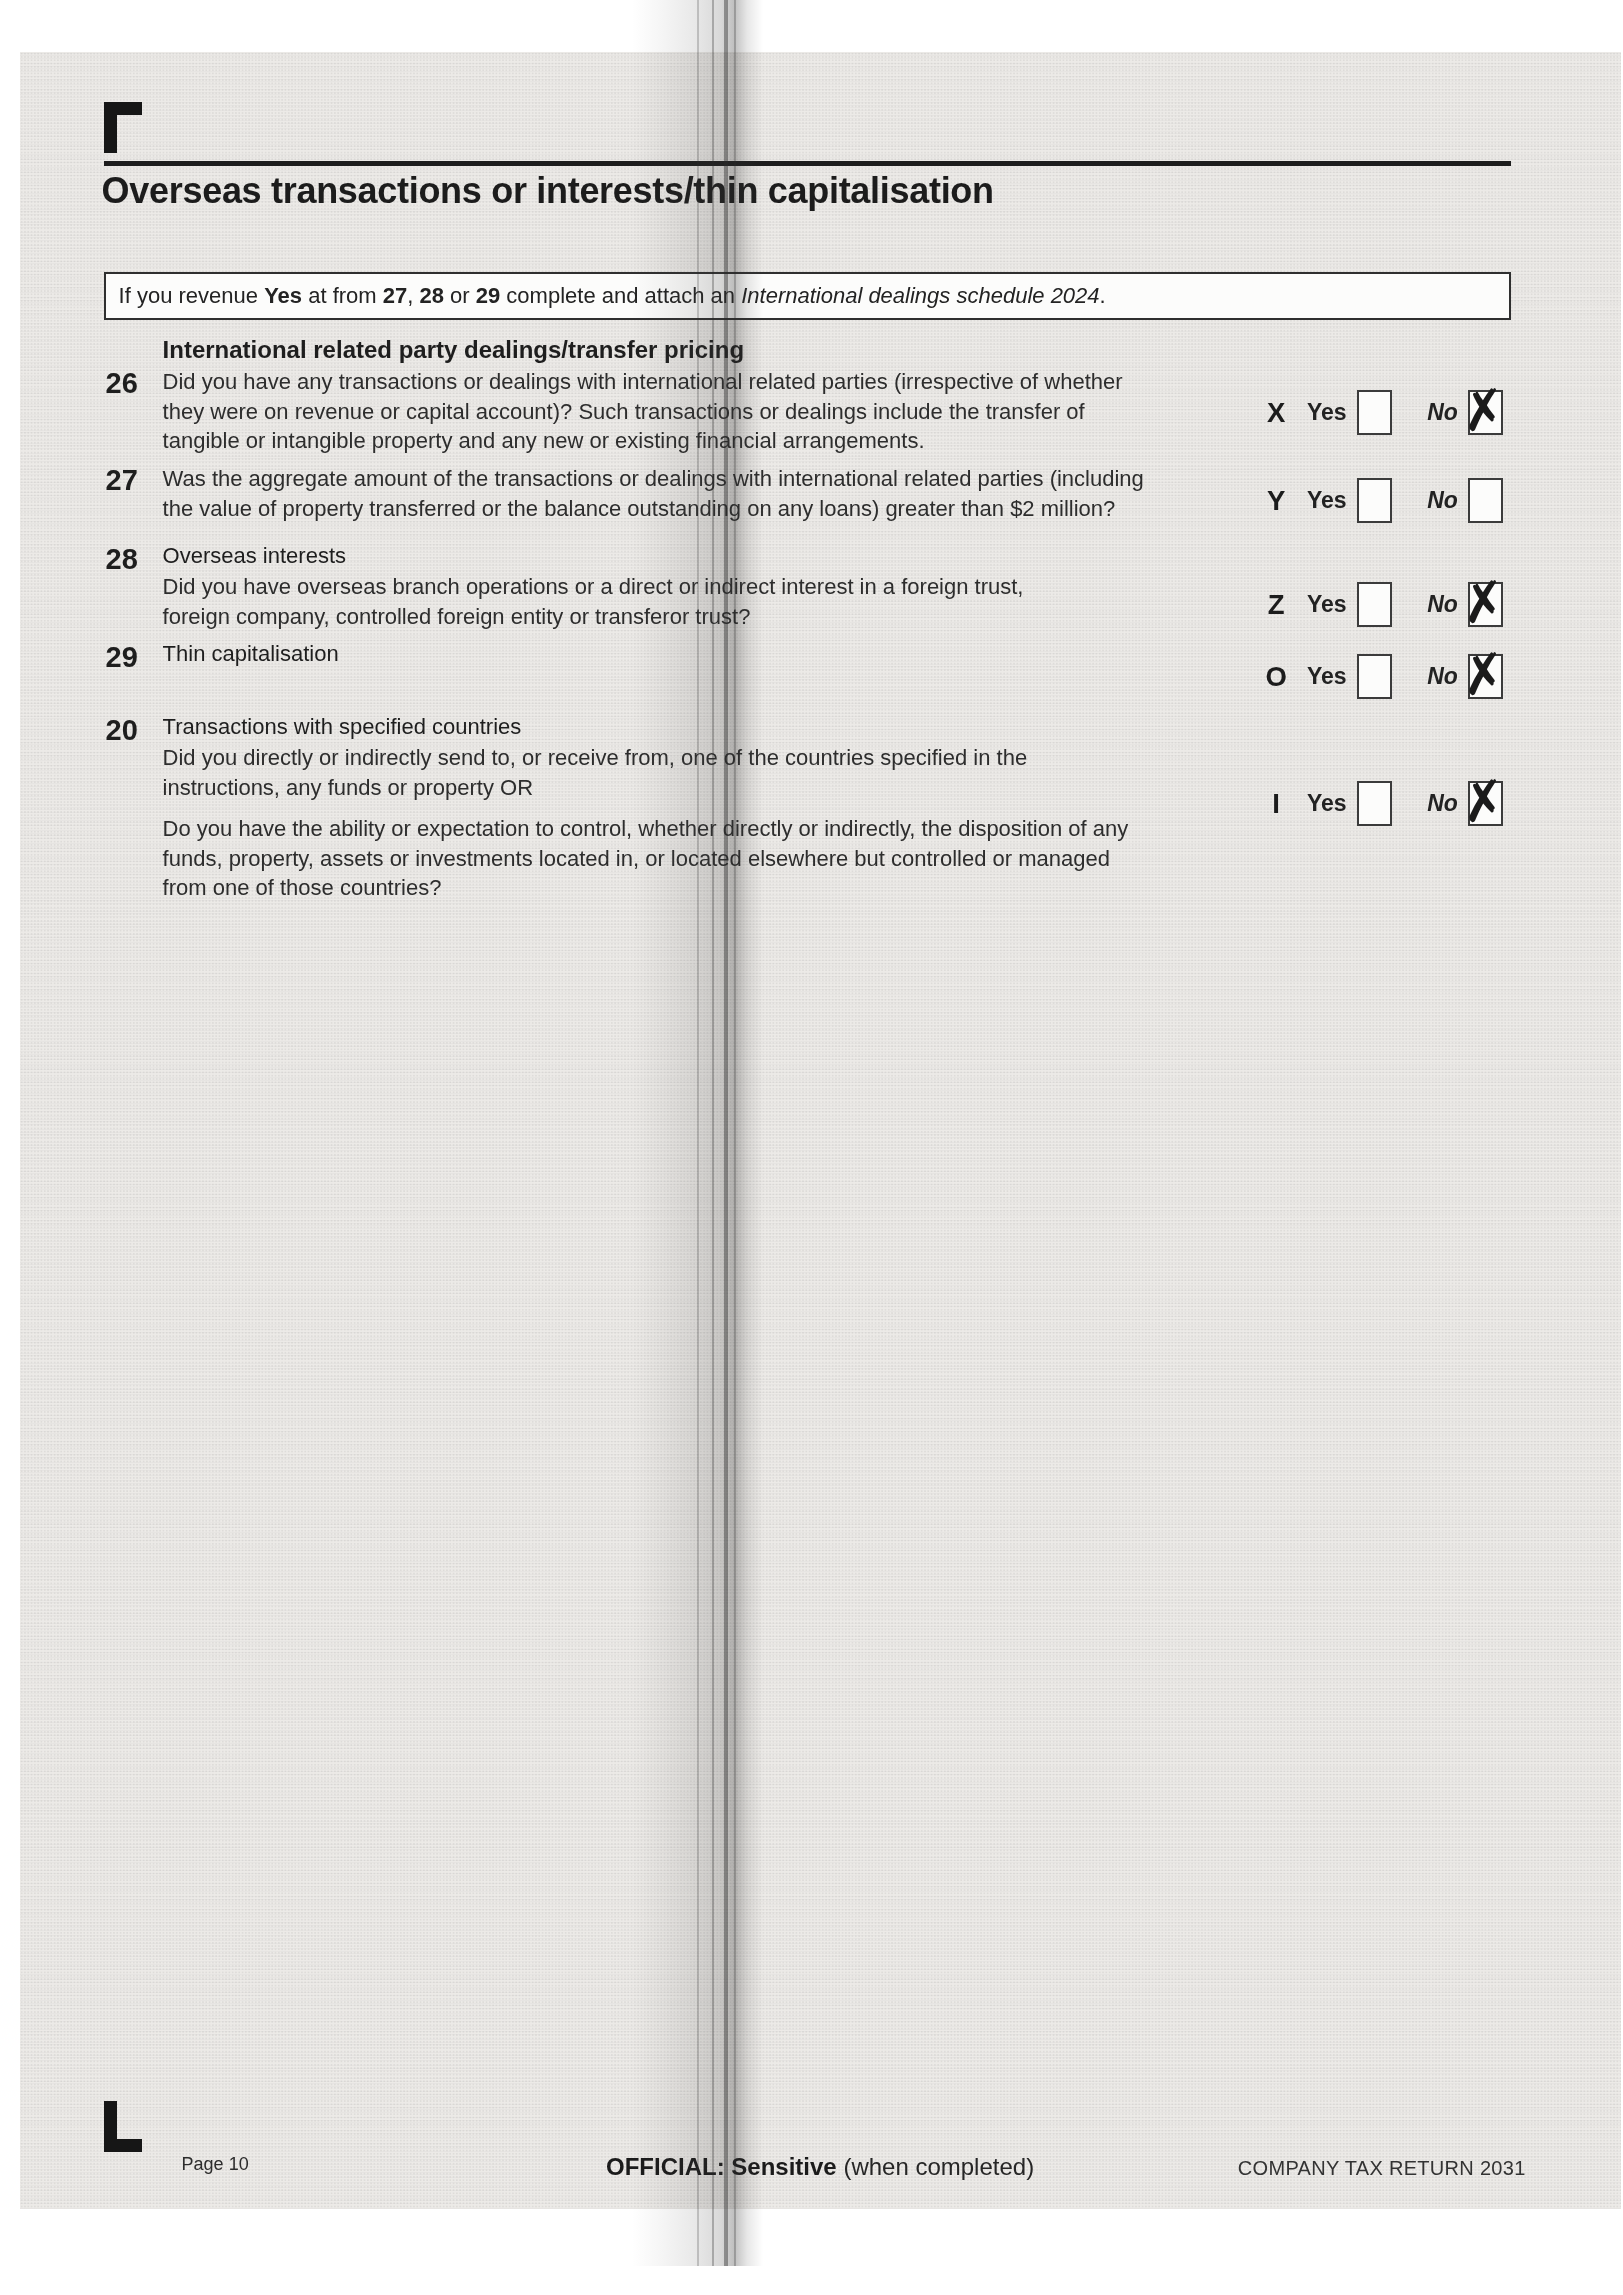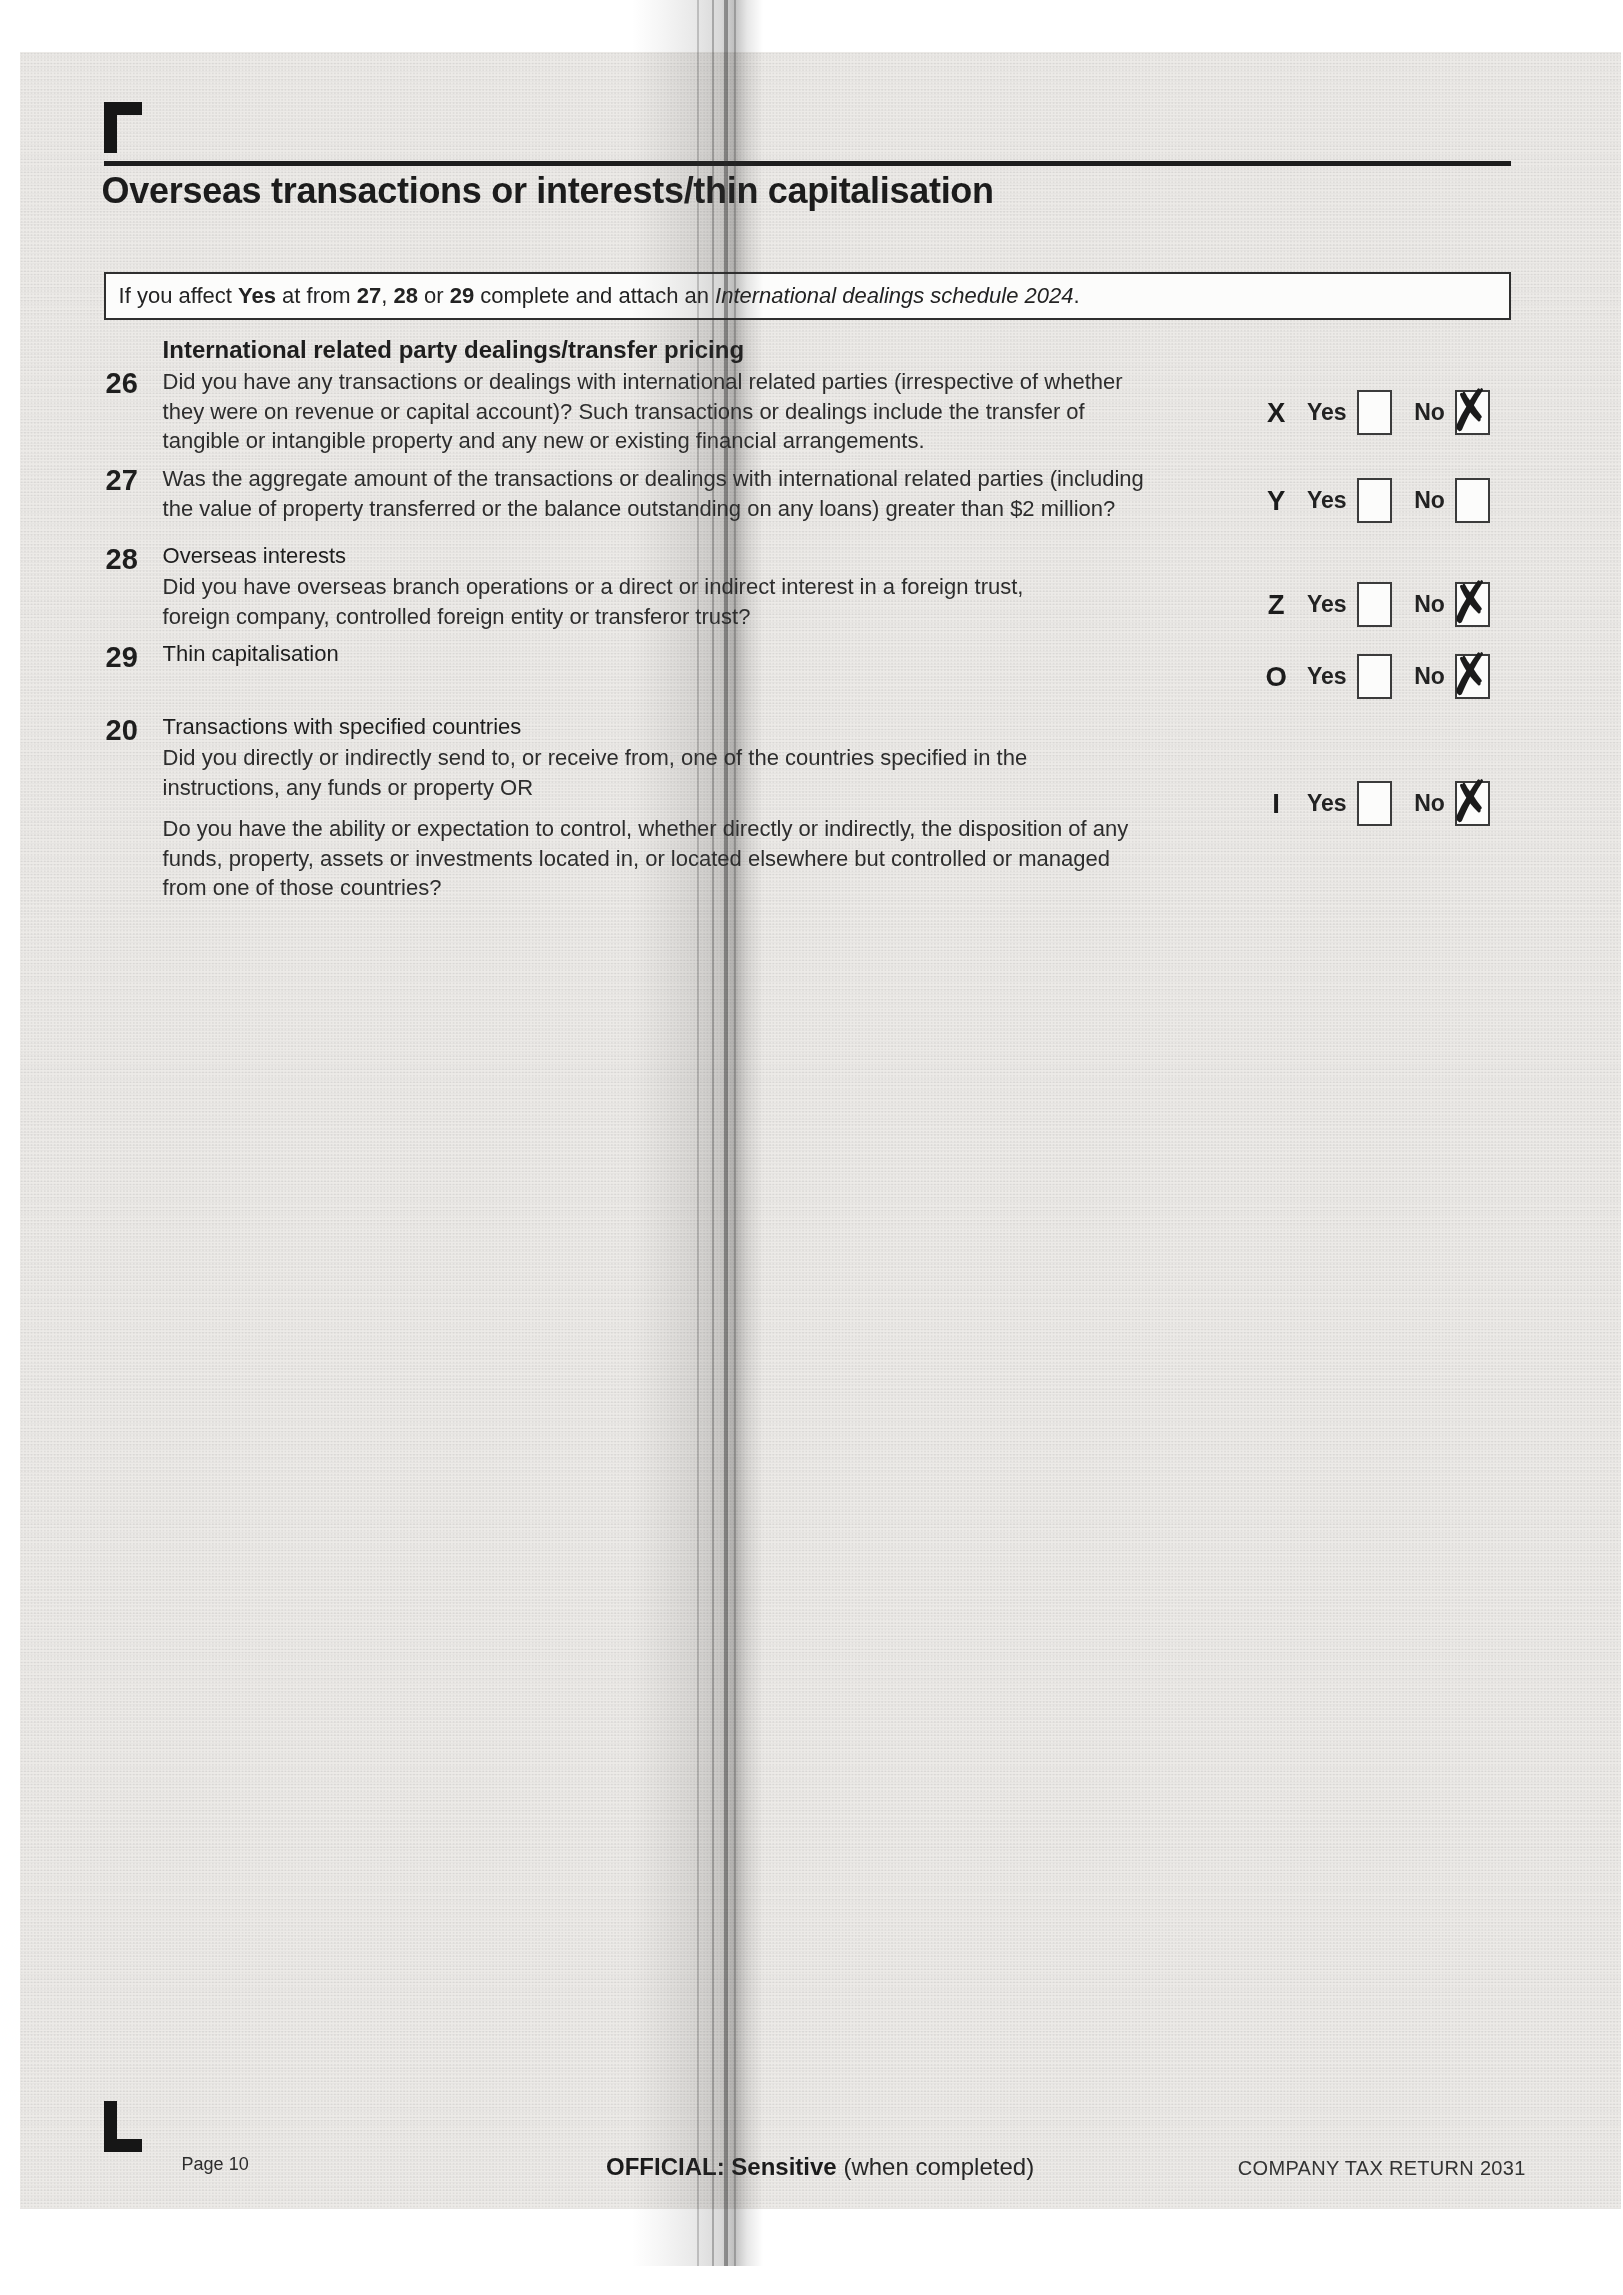--- a/index.html
+++ b/index.html
@@ -64,21 +64,21 @@
 
   .q-num  { position:absolute; left:86px; width:39px; font-size:29px; font-weight:bold; color:#1e1e1e; }
   .q-head { position:absolute; left:143px; font-size:22px; font-weight:normal; color:#1e1e1e; white-space:nowrap; }
   .q-text { position:absolute; left:143px; width:1113px; font-size:22px; line-height:29.5px;
             color:#2d2d2d; white-space:pre-line; }
 
   
   .ans-row { position:absolute; left:1240px; height:45px; display:flex; align-items:center; }
   .code { width:33px; text-align:center; font-size:27.5px; font-weight:bold; color:#1c1c1c; margin-right:14.4px; }
   .yn   { font-size:23px; font-weight:bold; color:#222; margin-right:10.5px; }
-  .yn.no { margin-left:22px; }
+  .yn.no { margin-left:35px;font-style:italic; }
   .cb { position:relative; width:35px; height:45px; background:#fcfcfb; border:2px solid #3b3b3b; }
   .mark { position:absolute; left:-9.2px; top:-7.9px; font-style:normal; font-size:54px; line-height:1;
           color:#1b1b1b; transform:rotate(-8deg); font-family:"DejaVu Sans",sans-serif; pointer-events:none; }
 
   .footer-left  { position:absolute; left:162px; top:2102px; font-size:18px; color:#2c2c2c; }
   .footer-center{ position:absolute; left:0; top:2101px; width:1601px; text-align:center;
                   font-size:24px; color:#262626; }
   .footer-center b { font-weight:bold; color:#1b1b1b; }
   .footer-right { position:absolute; right:95px; top:2105px; font-size:20px; color:#333;
                   letter-spacing:0.3px; }
@@ -87,21 +87,21 @@
 <body>
 
 <div class="page">
   <div class="paper">
 
     <div class="corner top"></div>
     <div class="rule"></div>
 
     <div class="title">Overseas transactions or interests/thin capitalisation</div>
 
-    <div class="instr-box"><span>If you affect </span><b>Yes</b><span> at from </span><b>27</b><span>, </span><b>28</b><span> or </span><b>29</b><span> complete and attach an </span><i>International dealings schedule 2024</i><span>.</span></div>
+    <div class="instr-box"><span>If you revenue </span><b>Yes</b><span> at from </span><b>27</b><span>, </span><b>28</b><span> or </span><b>29</b><span> complete and attach an </span><i>International dealings schedule 2024</i><span>.</span></div>
 
     <div class="sec-heading">International related party dealings/transfer pricing</div>
 
     <div class="q-num" style="top:315px">26</div>
     <div class="q-text" style="top:315px">Did you have any transactions or dealings with international related parties (irrespective of whether
 they were on revenue or capital account)? Such transactions or dealings include the transfer of
 tangible or intangible property and any new or existing financial arrangements.</div>
     <div class="ans-row" style="top:338px">
       <span class="code">X</span>
       <span class="yn">Yes</span>

